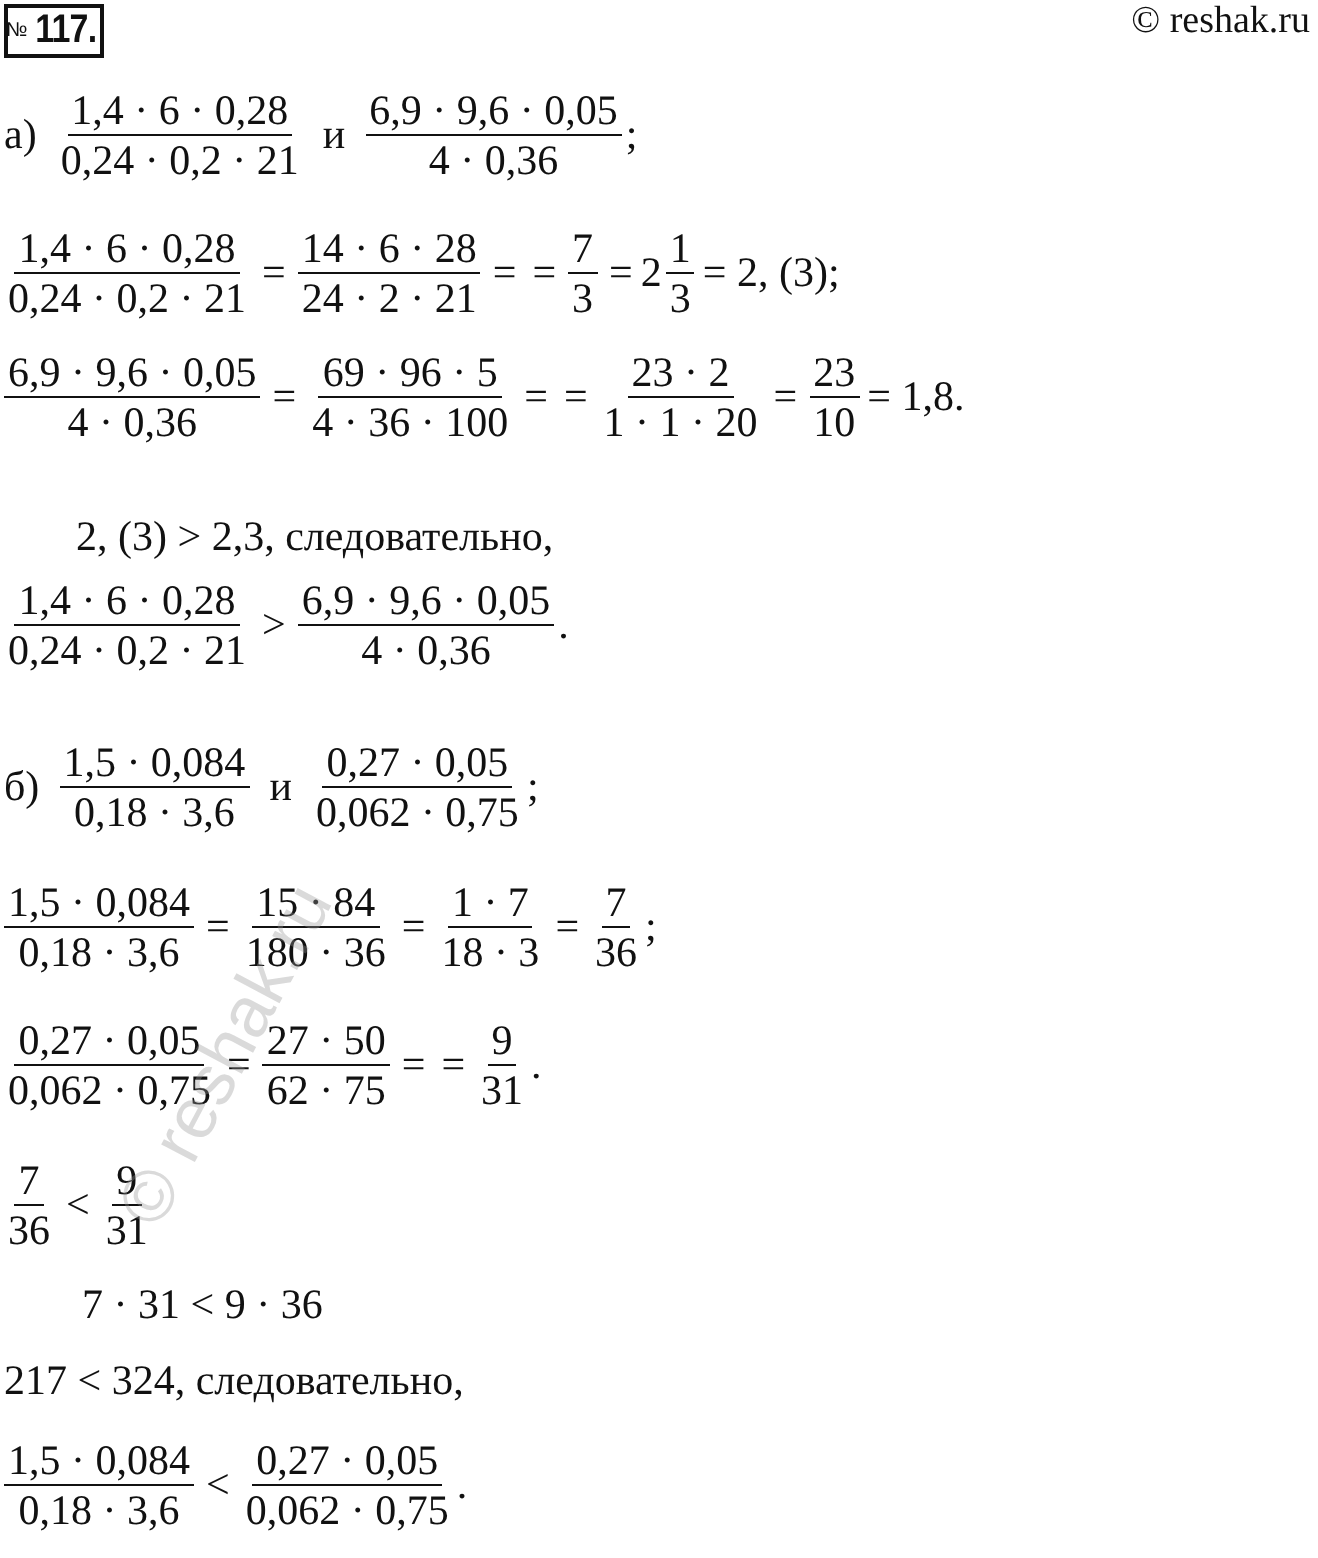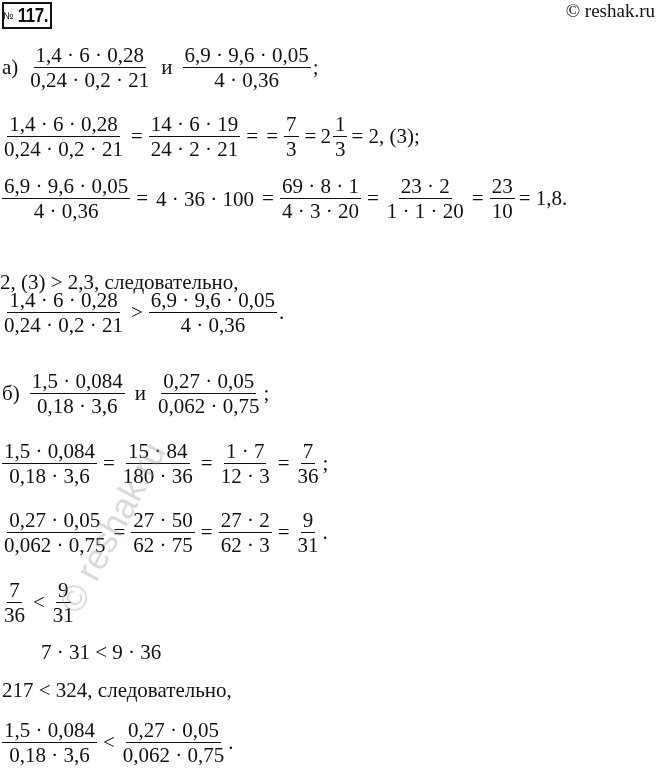--- a/index.html
+++ b/index.html
@@ -63,21 +63,21 @@
   <span>;</span>
 </div>
 
 <div class="row" style="top:112px;">
   <span class="frac">
       <span class="n">1,4 · 6 · 0,28</span>
       <span class="d">0,24 · 0,2 · 21</span>
     </span>
   <span class="op">=</span>
   <span class="frac">
-      <span class="n">14 · 6 · 19</span>
+      <span class="n">14 · 6 · 28</span>
       <span class="d">24 · 2 · 21</span>
     </span>
   <span class="op">=</span>
   <span class="op">=</span>
   <span class="frac">
       <span class="n">7</span>
       <span class="d">3</span>
     </span>
   <span class="op">=</span>
   <span class="mixed">
@@ -90,41 +90,38 @@
   <span class="txt">= 2, (3);</span>
 </div>
 
 <div class="row" style="top:174px;">
   <span class="frac">
       <span class="n">6,9 · 9,6 · 0,05</span>
       <span class="d">4 · 0,36</span>
     </span>
   <span class="op">=</span>
   <span class="frac">
+      <span class="n">69 · 96 · 5</span>
       <span class="d">4 · 36 · 100</span>
     </span>
   <span class="op">=</span>
-  <span class="frac">
-      <span class="n">69 · 8 · 1</span>
-      <span class="d">4 · 3 · 20</span>
-    </span>
   <span class="op">=</span>
   <span class="frac">
       <span class="n">23 · 2</span>
       <span class="d">1 · 1 · 20</span>
     </span>
   <span class="op">=</span>
   <span class="frac">
       <span class="n">23</span>
       <span class="d">10</span>
     </span>
   <span class="txt">= 1,8.</span>
 </div>
 
-<div class="row" style="top:270px;">
+<div class="row" style="top:256px;padding-left:38px;">
   <span>2, (3) &gt; 2,3, следовательно,</span>
 </div>
 <div class="row" style="top:288px;">
   <span class="frac">
       <span class="n">1,4 · 6 · 0,28</span>
       <span class="d">0,24 · 0,2 · 21</span>
     </span>
   <span class="op">&gt;</span>
   <span class="frac">
       <span class="n">6,9 · 9,6 · 0,05</span>
@@ -153,45 +150,41 @@
       <span class="d">0,18 · 3,6</span>
     </span>
   <span class="op">=</span>
   <span class="frac">
       <span class="n">15 · 84</span>
       <span class="d">180 · 36</span>
     </span>
   <span class="op">=</span>
   <span class="frac">
       <span class="n">1 · 7</span>
-      <span class="d">12 · 3</span>
+      <span class="d">18 · 3</span>
     </span>
   <span class="op">=</span>
   <span class="frac">
       <span class="n">7</span>
       <span class="d">36</span>
     </span>
   <span>;</span>
 </div>
 
 <div class="row" style="top:508px;">
   <span class="frac">
       <span class="n">0,27 · 0,05</span>
       <span class="d">0,062 · 0,75</span>
     </span>
   <span class="op">=</span>
   <span class="frac">
       <span class="n">27 · 50</span>
       <span class="d">62 · 75</span>
     </span>
   <span class="op">=</span>
-  <span class="frac">
-      <span class="n">27 · 2</span>
-      <span class="d">62 · 3</span>
-    </span>
   <span class="op">=</span>
   <span class="frac">
       <span class="n">9</span>
       <span class="d">31</span>
     </span>
   <span>.</span>
 </div>
 
 <div class="row" style="top:578px;">
   <span class="frac">

